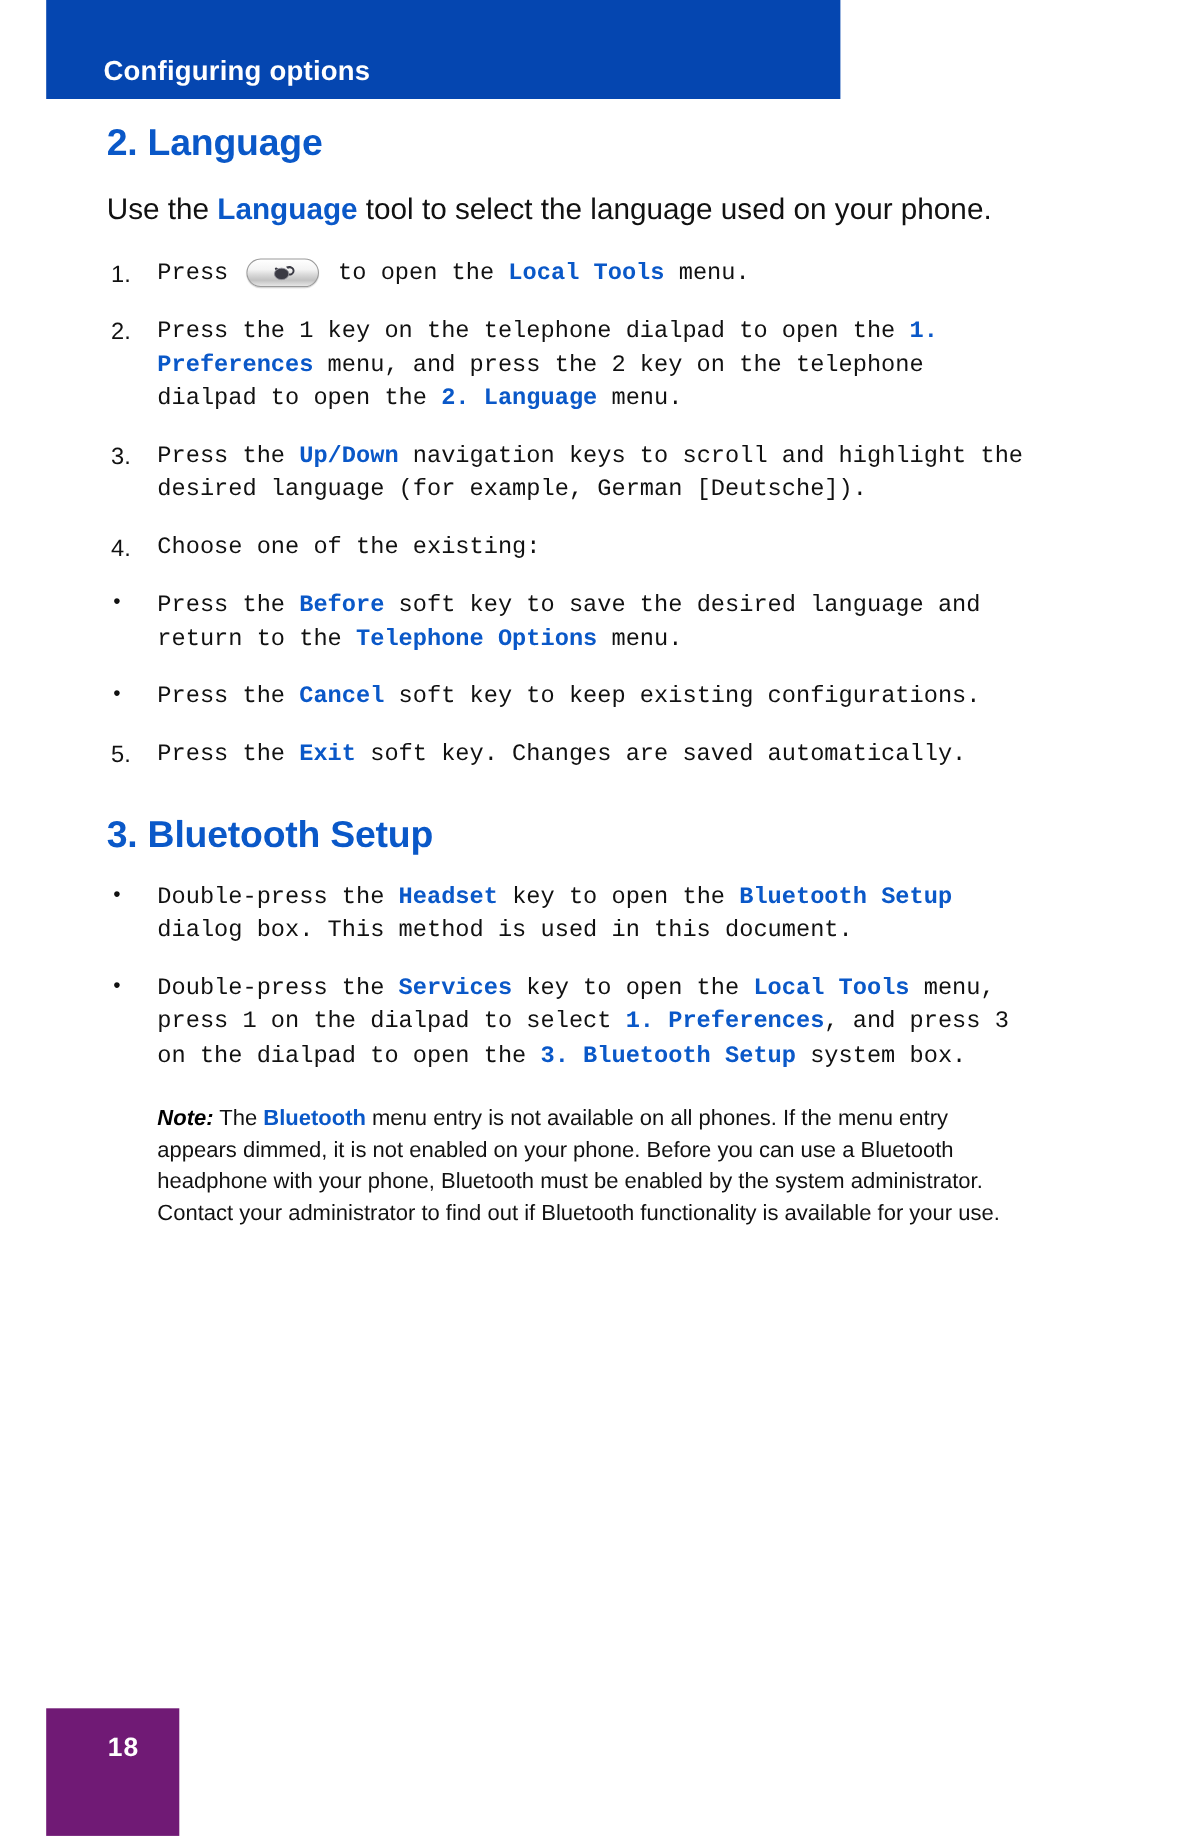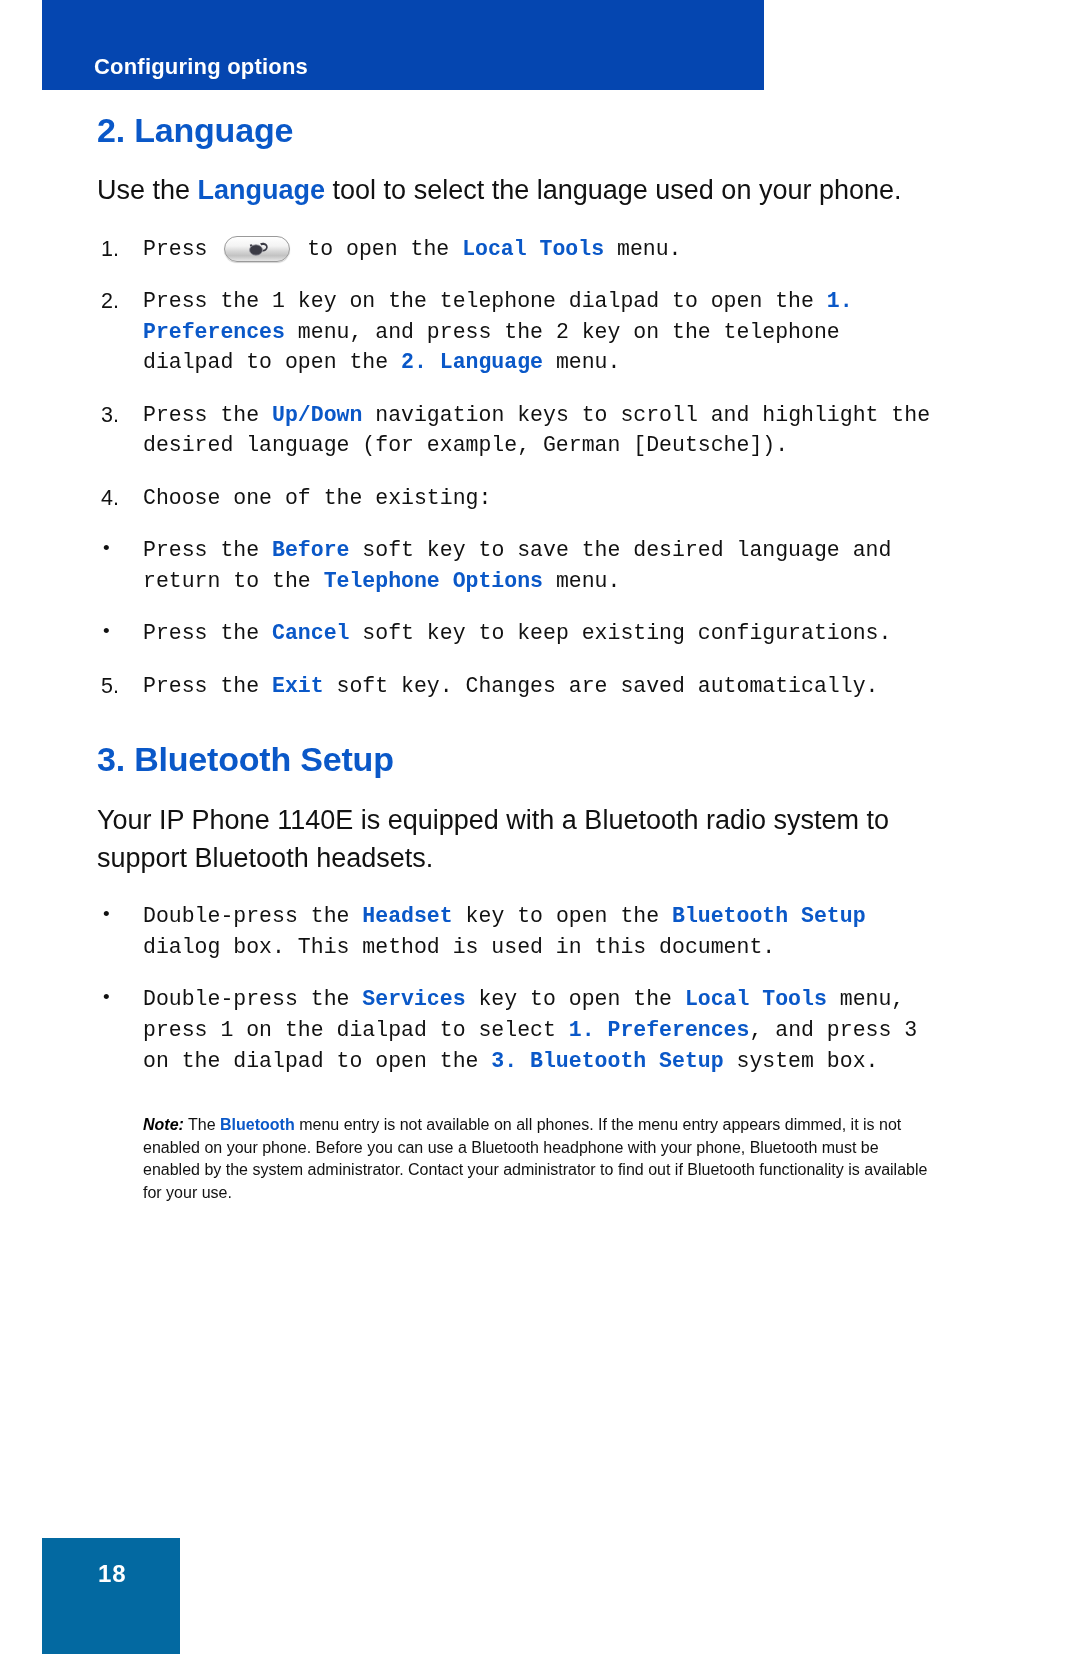--- a/index.html
+++ b/index.html
@@ -23,21 +23,21 @@
     top: 0;
     width: 722px;
     height: 90px;
     background: #0546B0;
   }
   .header-title {
     position: absolute;
     left: 52px;
     bottom: 10px;
     color: #ffffff;
-    font-size: 22px;
+    font-size: 25px;
     font-weight: bold;
     letter-spacing: 0.2px;
     white-space: nowrap;
   }
 
   
   .content {
     position: absolute;
     left: 97px;
     top: 112px;
@@ -82,23 +82,23 @@
     padding-left: 6px;
     font-size: 19px;
   }
   .list-row .row-text {
     flex: 1 1 auto;
     font-family: Liberation Mono, monospace;
   }
 
   .note-row {
     margin-left: 46px;
-    font-size: 16px;
+    font-size: 20px;
     line-height: 1.42;
-    margin-top: 38px;
+    margin-top: 28px;
     color: #111111;
   }
 
   
   b.kw {
     color: #0A58C8;
     font-weight: bold;
   }
   i.note-lead {
     font-weight: bold;
@@ -129,24 +129,24 @@
     transform: translate(-50%, -50%);
     width: 30px;
     height: 18px;
     display: block;
   }
 
   
   .footer-box {
     position: absolute;
     left: 42px;
-    bottom: 15px;
-    width: 138px;
+    bottom: 0;
+    width: 121px;
     height: 116px;
-    background: #0369a1;
+    background: #701a75;
   }
   .footer-page-number {
     position: absolute;
     left: 56px;
     top: 22px;
     color: #ffffff;
     font-size: 24px;
     font-weight: bold;
     letter-spacing: 1px;
   }
@@ -205,21 +205,20 @@
     <span class="row-text"><span>Press the </span><b class="kw">Cancel</b><span> soft key to keep existing configurations.</span></span>
   </div>
 
   <div class="list-row">
     <span class="marker">5.</span>
     <span class="row-text"><span>Press the </span><b class="kw">Exit</b><span> soft key. Changes are saved automatically.</span></span>
   </div>
 
   <h1 class="section-heading second">3. Bluetooth Setup</h1>
 
-  <p class="body-text">Your IP Phone 1140E is equipped with a Bluetooth radio system to support Bluetooth headsets.</p>
 
 
   <div class="list-row bullet">
     <span class="marker">•</span>
     <span class="row-text"><span>Double-press the </span><b class="kw">Headset</b><span> key to open the </span><b class="kw">Bluetooth Setup</b><span> dialog box. This method is used in this document.</span></span>
   </div>
 
   <div class="list-row bullet">
     <span class="marker">•</span>
     <span class="row-text"><span>Double-press the </span><b class="kw">Services</b><span> key to open the </span><b class="kw">Local Tools</b><span> menu, press 1 on the dialpad to select </span><b class="kw">1. Preferences</b><span>, and press 3 on the dialpad to open the </span><b class="kw">3. Bluetooth Setup</b><span> system box.</span></span>

